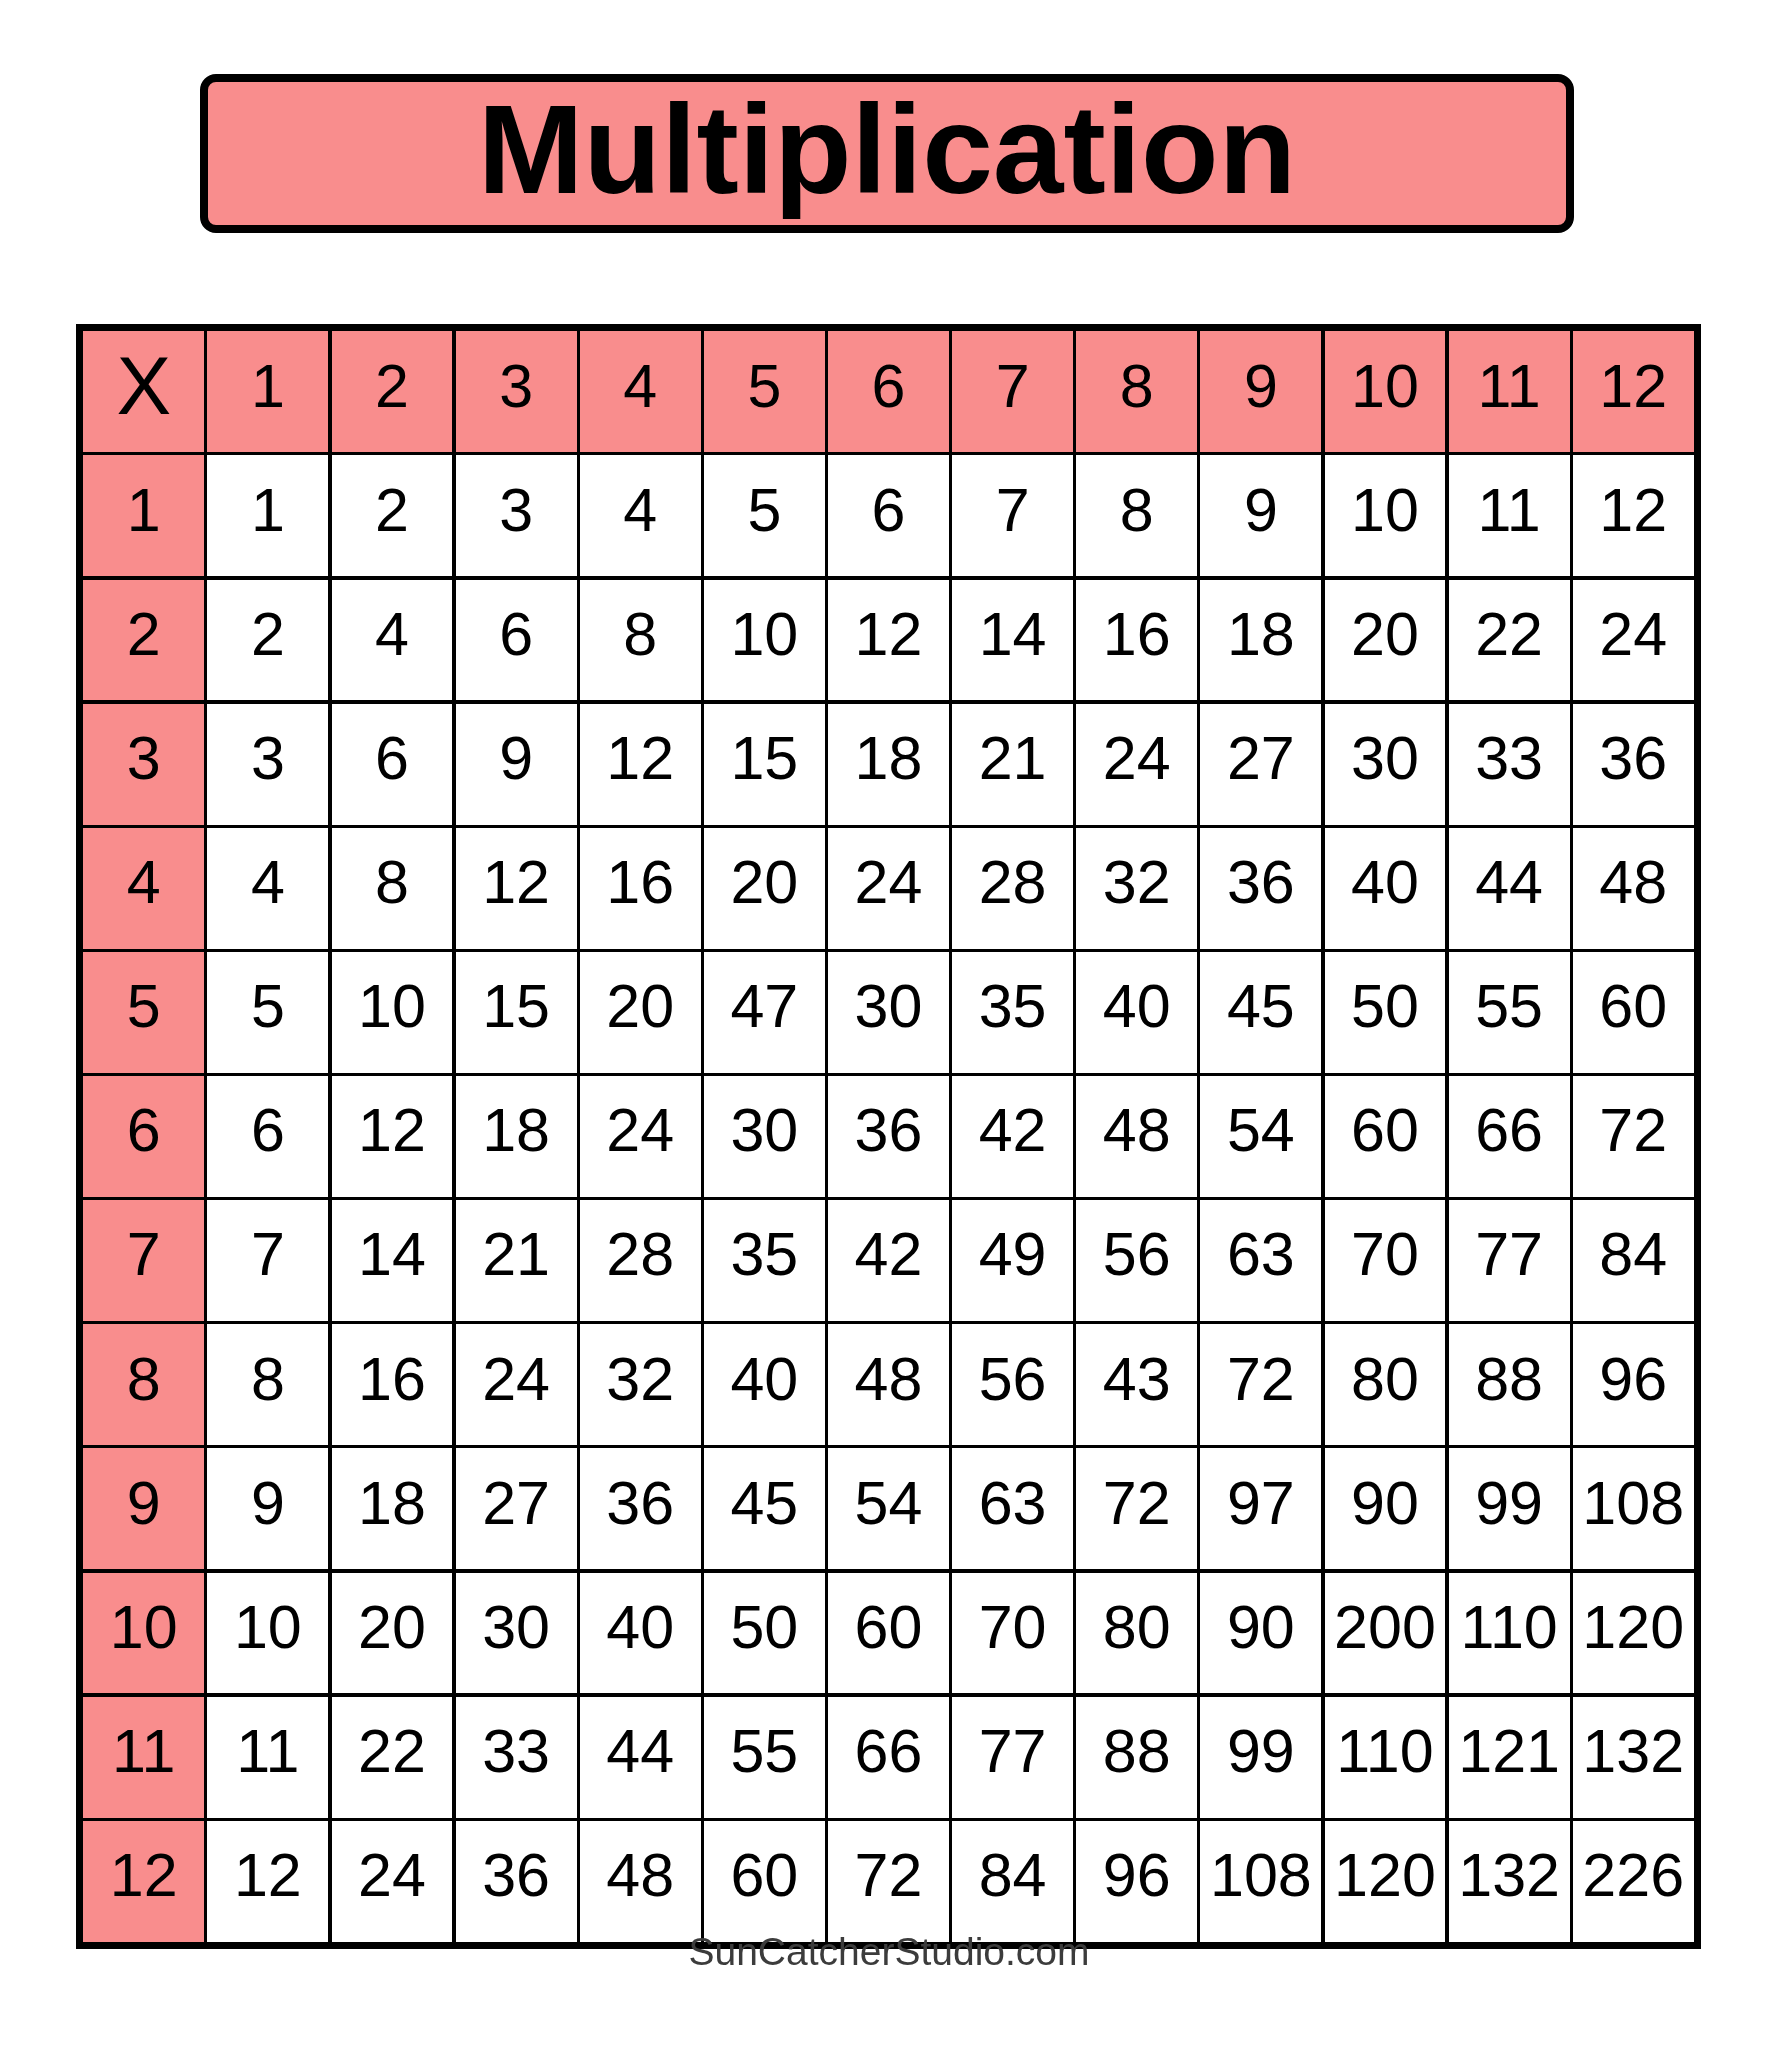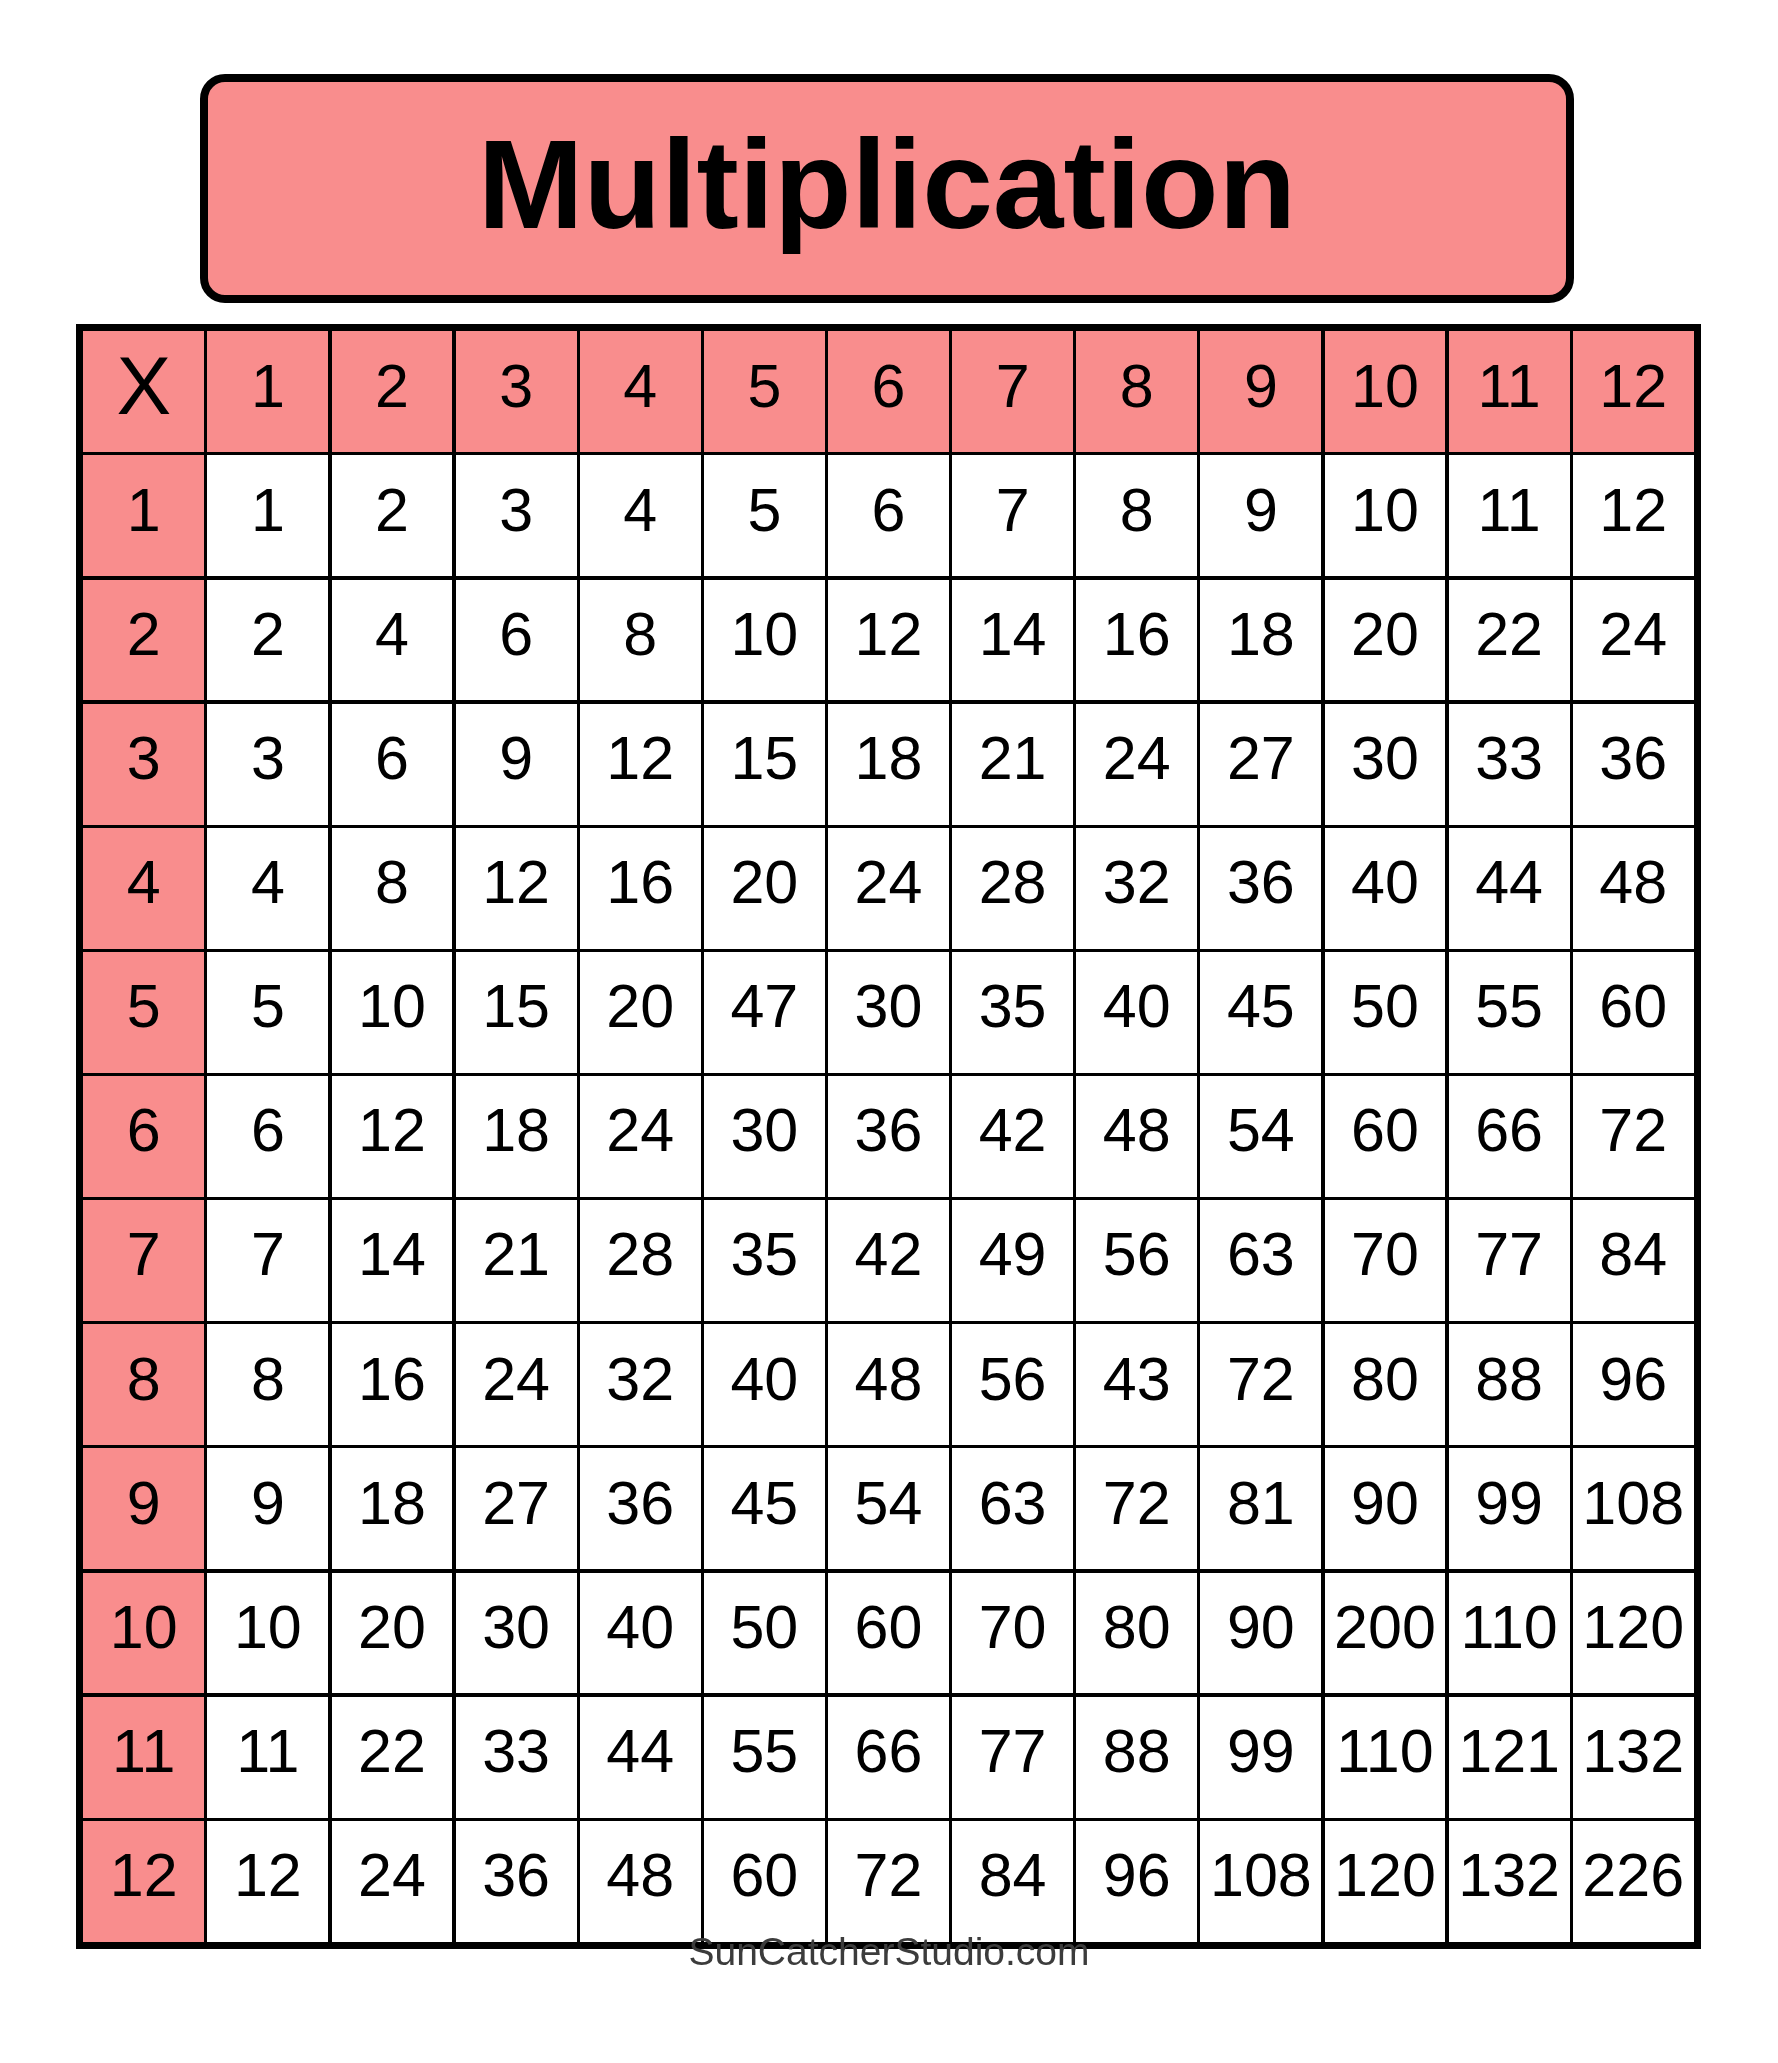--- a/index.html
+++ b/index.html
@@ -12,25 +12,25 @@
     background: #ffffff;
     position: relative;
     font-family: "Liberation Sans", sans-serif;
     overflow: hidden;
   }
   .banner {
     position: absolute;
     left: 200px;
     top: 74px;
     width: 1374px;
-    height: 229px;
+    height: 159px;
     box-sizing: border-box;
     background: var(--banner-fill, #F98D8D);
     border: 8px solid var(--banner-border, #000000);
-    border-radius: 25px;
+    border-radius: 16px;
     display: flex;
     align-items: center;
     justify-content: center;
   }
   .banner-title {
     font-size: 127px;
     font-weight: bold;
     color: #000000;
     line-height: 1;
     padding-bottom: 8px;
@@ -205,21 +205,21 @@
     <div class="cell">96</div>
     <div class="cell head">9</div>
     <div class="cell">9</div>
     <div class="cell">18</div>
     <div class="cell">27</div>
     <div class="cell">36</div>
     <div class="cell">45</div>
     <div class="cell">54</div>
     <div class="cell">63</div>
     <div class="cell">72</div>
-    <div class="cell">81</div>
+    <div class="cell">97</div>
     <div class="cell">90</div>
     <div class="cell">99</div>
     <div class="cell">108</div>
     <div class="cell head">10</div>
     <div class="cell">10</div>
     <div class="cell">20</div>
     <div class="cell">30</div>
     <div class="cell">40</div>
     <div class="cell">50</div>
     <div class="cell">60</div>

